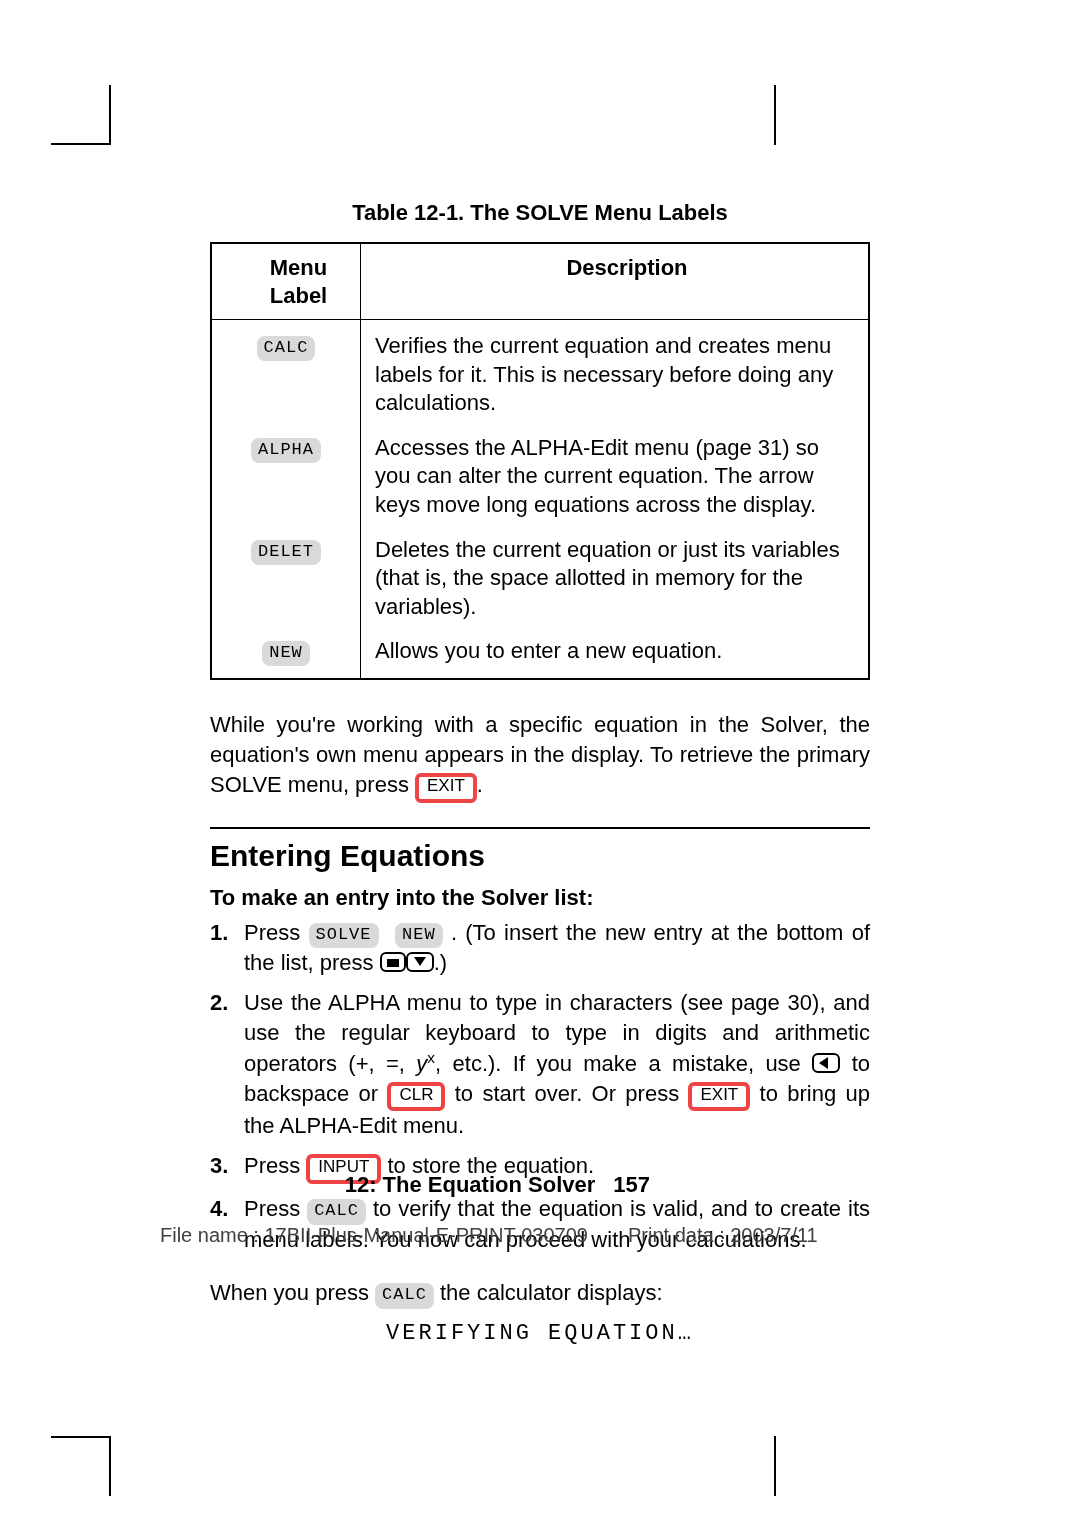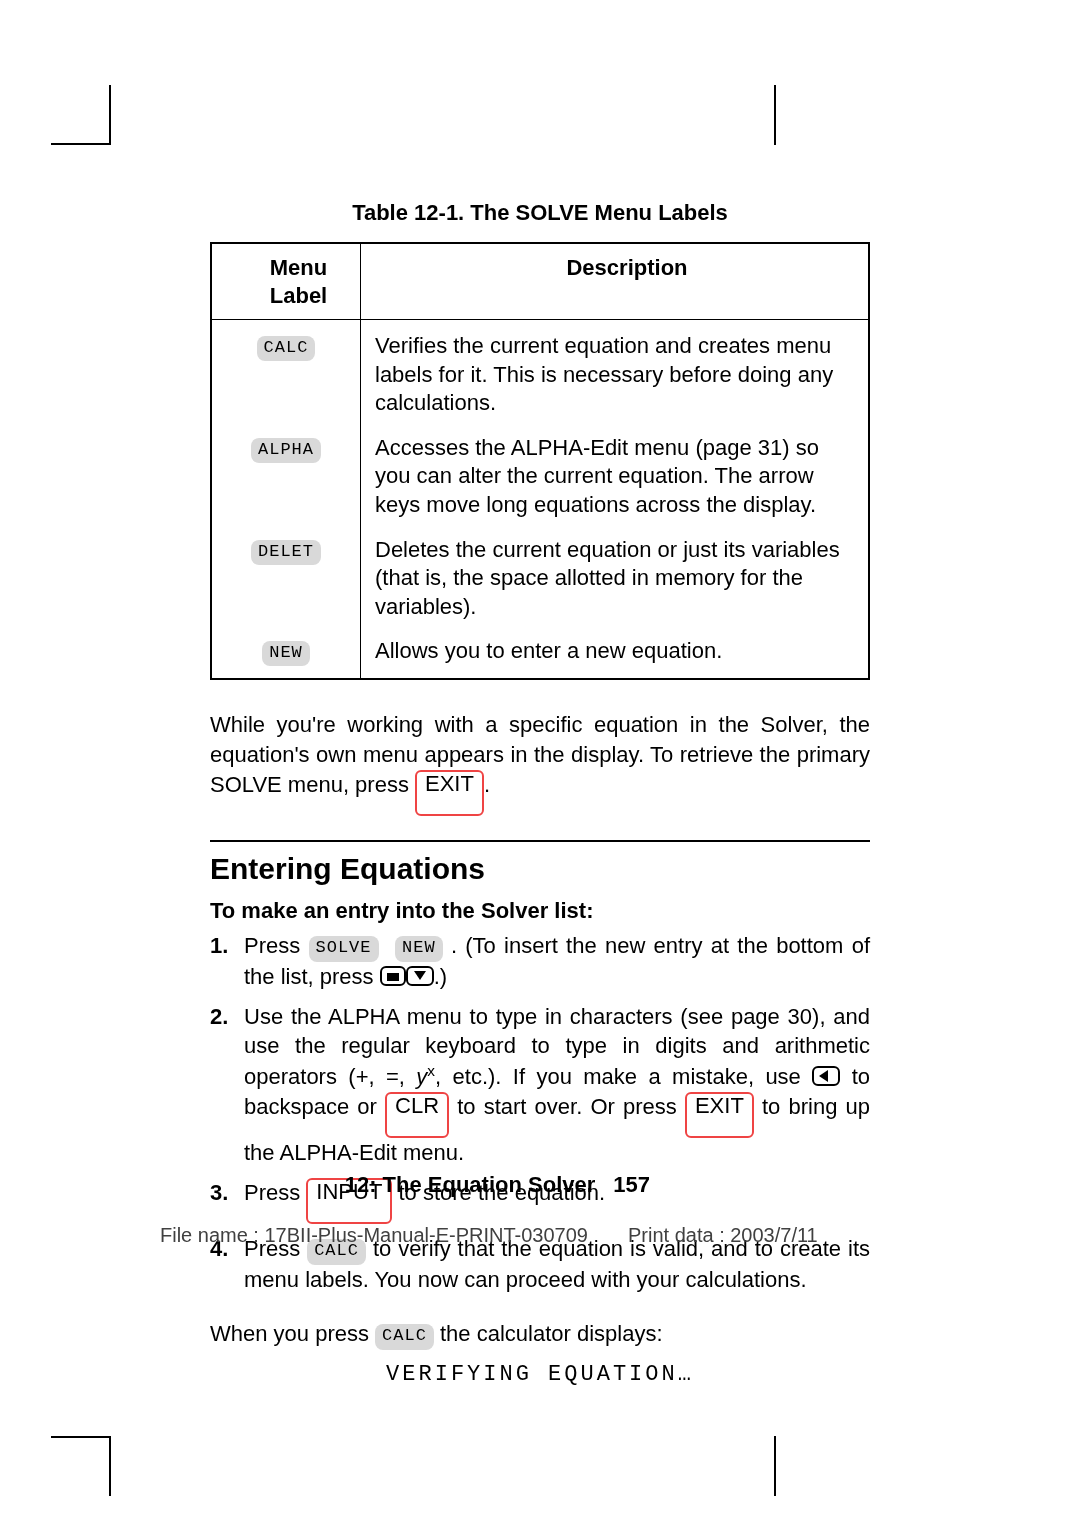--- a/index.html
+++ b/index.html
@@ -83,23 +83,23 @@
     font-size: 17px;
     letter-spacing: 1px;
     padding: 1px 7px 2px 7px;
     border-radius: 8px;
     vertical-align: 1px;
     white-space: nowrap;
   }
   .hard-key {
     display: inline-block;
     font-family: "Arial Narrow","Arial",sans-serif;
-    font-size: 22px;
-    padding: 0 8px 18px 8px;
-    border: 2px solid #ef4444;
+    font-size: 17px;
+    padding: 0 8px 3px 8px;
+    border: 4px solid #ef4444;
     border-radius: 6px;
     vertical-align: 1px;
     line-height: 1.1;
     white-space: nowrap;
   }
   .shift-key {
     display: inline-block;
     width: 22px; height: 16px;
     border: 2px solid #000;
     border-radius: 6px;

